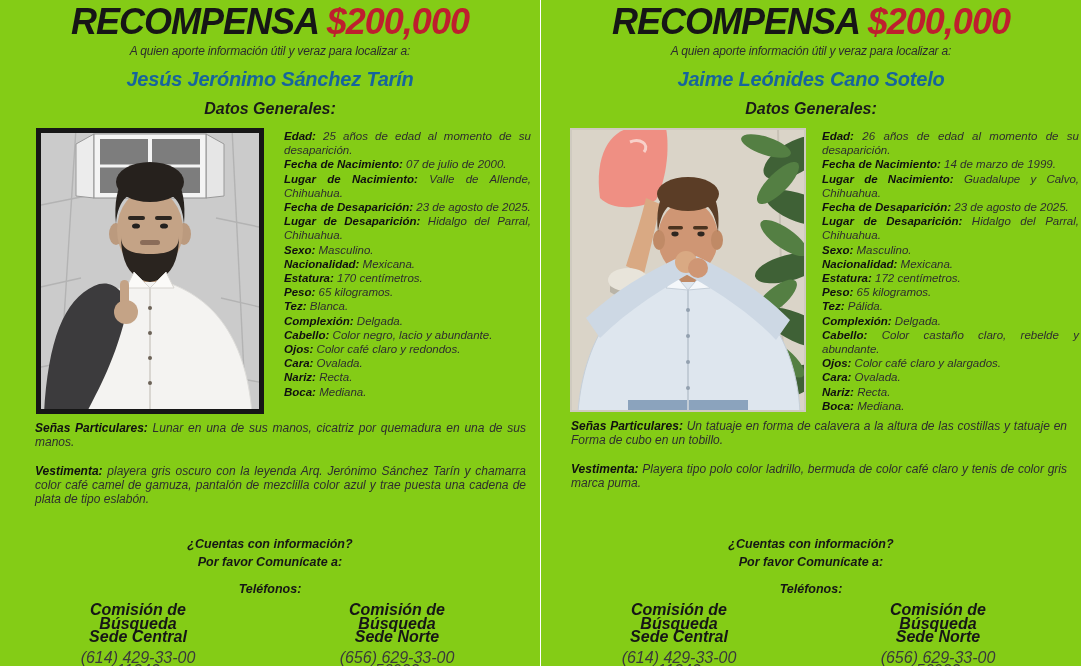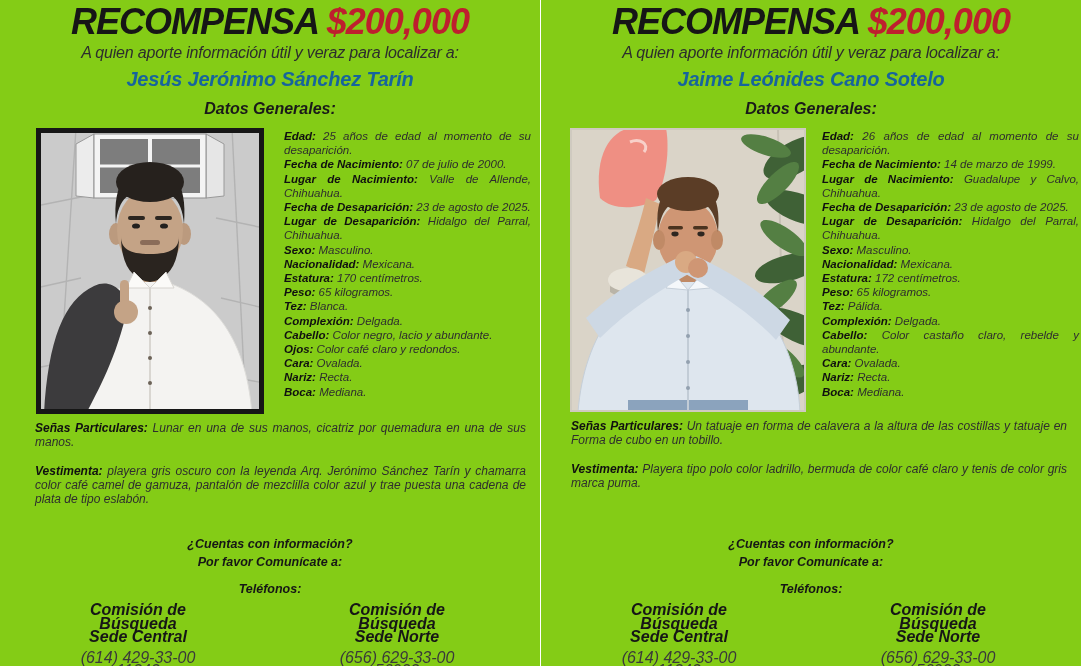--- a/index.html
+++ b/index.html
@@ -10,21 +10,21 @@
     font-family:"Liberation Sans","DejaVu Sans",sans-serif;
     color:var(--ink); display:flex;
   }
   .poster { position:relative; width:540px; height:666px; background:#84cc16;font-style:italic; }
   .poster.p-right { margin-left:1px; }
 
   .headline { position:absolute; top:2px; left:0; right:0; text-align:center;
     font-size:36px; font-weight:bold; letter-spacing:-1px; line-height:40px; color:#161616; white-space:nowrap; }
   .headline .amount { color:var(--red); }
   .subtitle { position:absolute; top:44px; left:0; right:0; text-align:center;
-    font-size:16px; color:#2d2d2d; letter-spacing:-0.2px; }
+    font-size:12px; color:#2d2d2d; letter-spacing:-0.2px; }
   .person-name { position:absolute; top:68px; left:0; right:0; text-align:center;
     font-size:20px; font-weight:bold; color:var(--blue); letter-spacing:-0.2px; }
   .section-title { position:absolute; top:100px; left:0; right:0; text-align:center;
     font-size:16px; font-weight:bold; color:#1a1a1a; }
 
   .photo-box { position:absolute; top:128px; }
   .p-left  .photo-box { left:36px;  width:228px; height:286px; }
   .p-right .photo-box { left:29px;  width:236px; height:284px; }
   .photo-box svg { display:block; width:100%; height:100%; }
 
@@ -256,20 +256,21 @@
       <div class="row"><b>Estatura:</b> <span>172 centímetros.</span></div>
 
       <div class="row"><b>Peso:</b> <span>65 kilogramos.</span></div>
 
       <div class="row"><b>Tez:</b> <span>Pálida.</span></div>
 
       <div class="row"><b>Complexión:</b> <span>Delgada.</span></div>
 
       <div class="row"><b>Cabello:</b> <span>Color castaño claro, rebelde y abundante.</span></div>
 
+      <div class="row"><b>Ojos:</b> <span>Color café claro y alargados.</span></div>
 
       <div class="row"><b>Cara:</b> <span>Ovalada.</span></div>
 
       <div class="row"><b>Nariz:</b> <span>Recta.</span></div>
 
       <div class="row"><b>Boca:</b> <span>Mediana.</span></div>
     </div>
 
   <div class="lower">
     <p class="senas"><b>Señas Particulares:</b> <span>Un tatuaje en forma de calavera a la altura de las costillas y tatuaje en Forma de cubo en un tobillo.</span></p>

